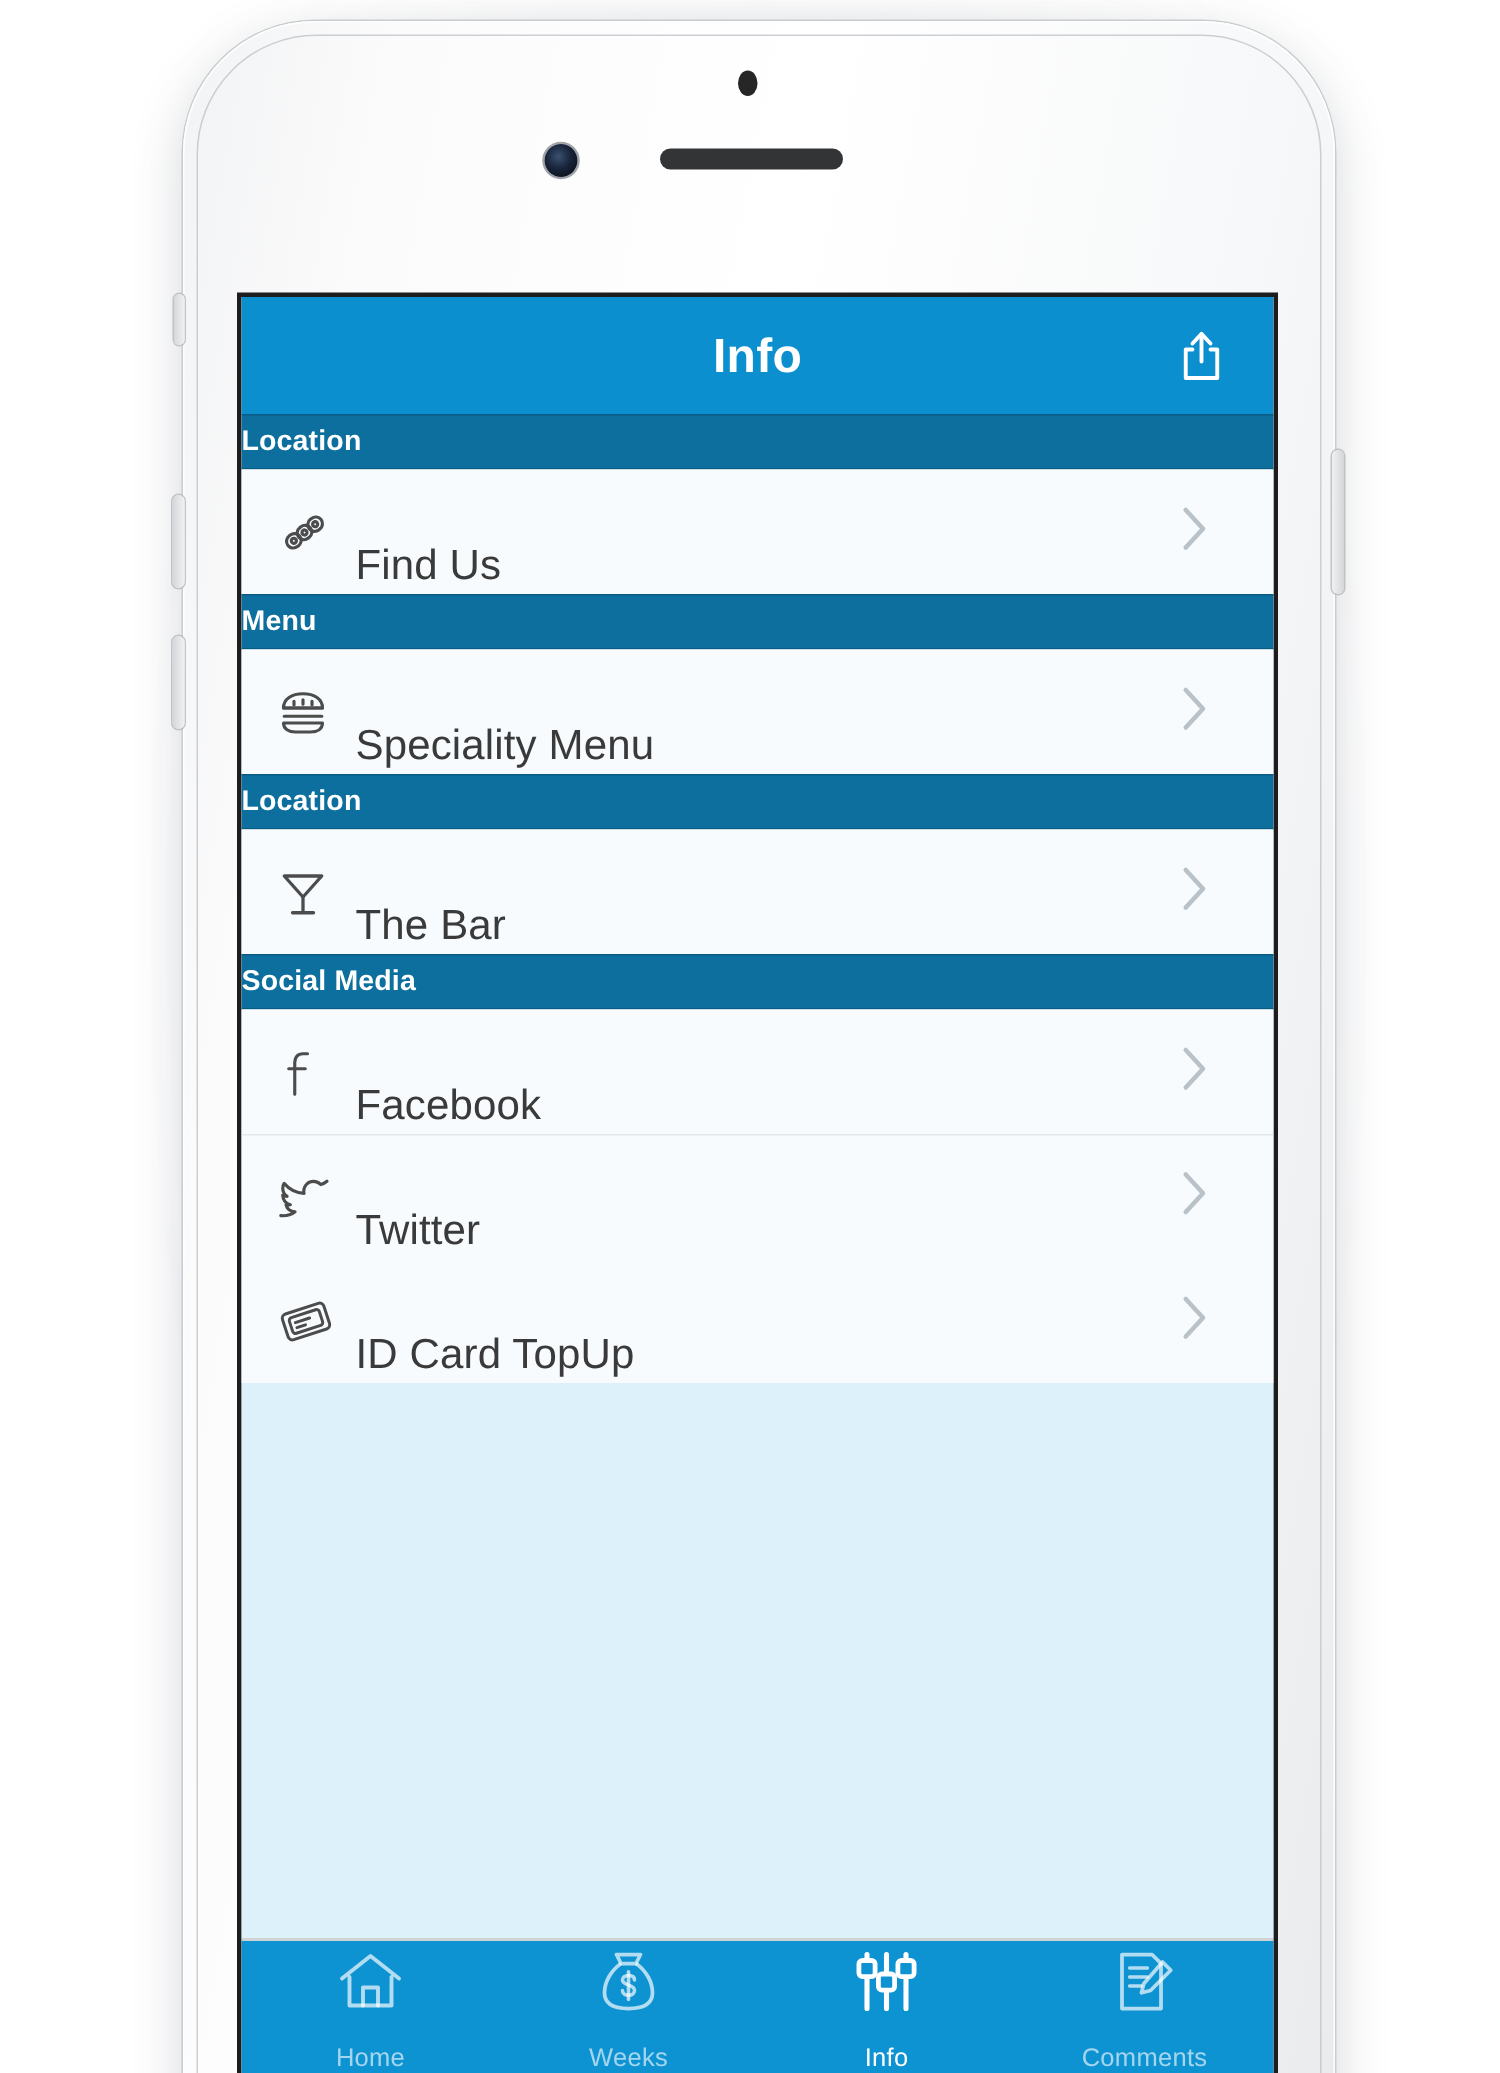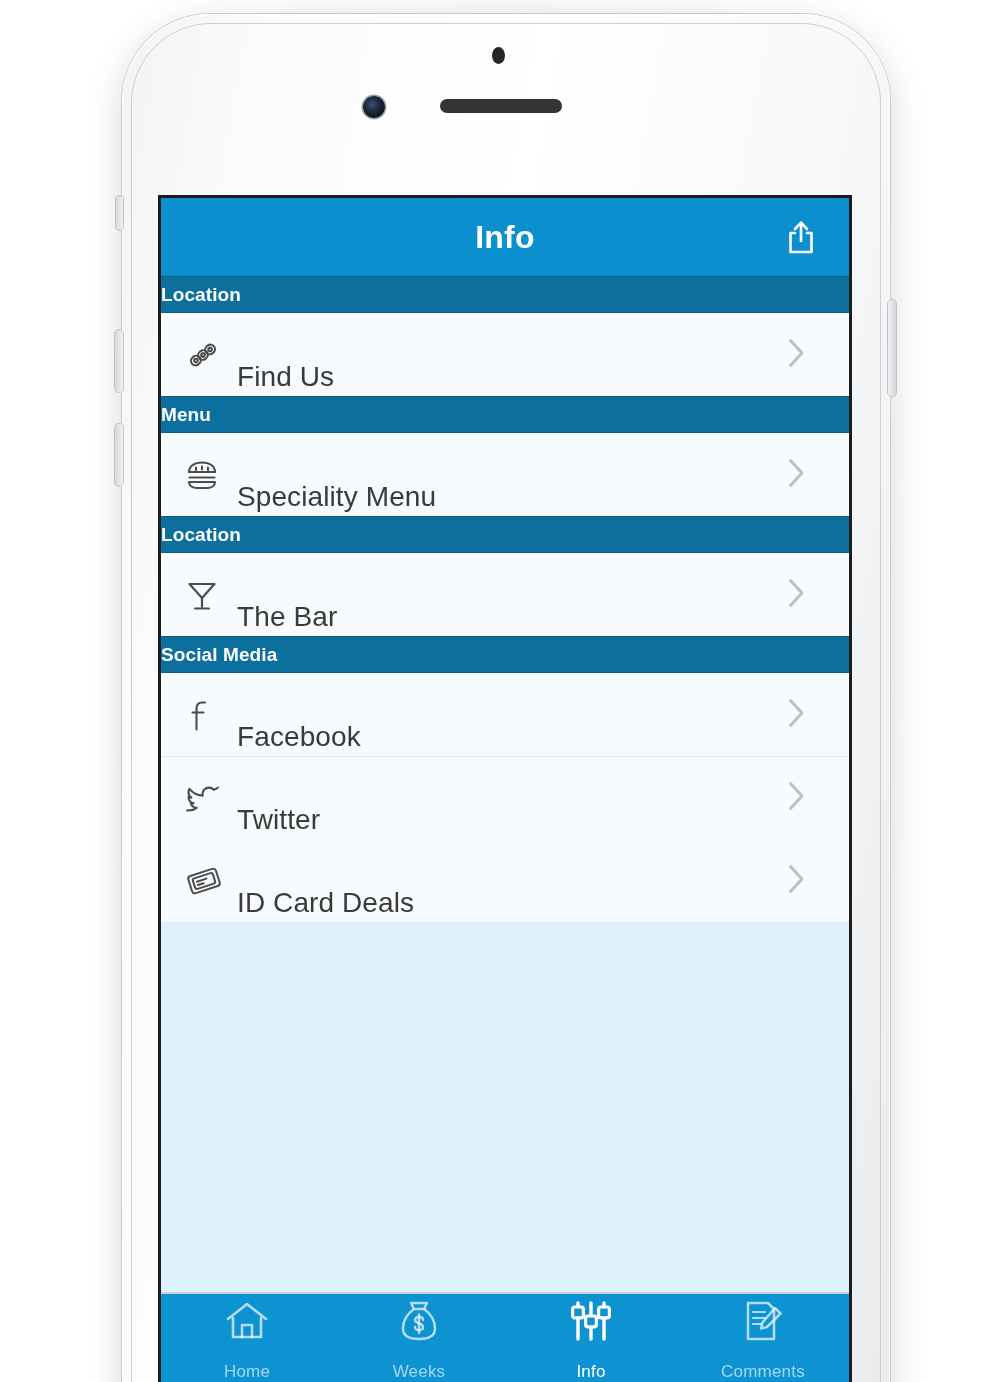--- a/index.html
+++ b/index.html
@@ -361,21 +361,21 @@
         <div class="row">
           <div class="row-icon">
             <svg class="ic" width="38" height="34" viewBox="0 0 38 34" fill="none" stroke="#4c4c4c" stroke-width="2" stroke-linecap="round" stroke-linejoin="round">
               <g transform="rotate(-18 19 17)">
                 <rect x="4.5" y="8" width="29" height="18" rx="3"></rect>
                 <rect x="8.5" y="11.5" width="21" height="11" rx="2"></rect>
                 <path d="M12 15.5 H22 M12 19 H18"></path>
               </g>
             </svg>
           </div>
-          <div class="row-label">ID Card Deals</div>
+          <div class="row-label">ID Card TopUp</div>
           <div class="chevron">
             <svg width="17" height="30" viewBox="0 0 17 30" fill="none">
               <path d="M2.5 2.5 L14 15 L2.5 27.5" stroke="#b9c2c8" stroke-width="3" stroke-linecap="round" stroke-linejoin="round"></path>
             </svg>
           </div>
         </div>
       </div>
 
       <div class="filler"></div>
     </div>

